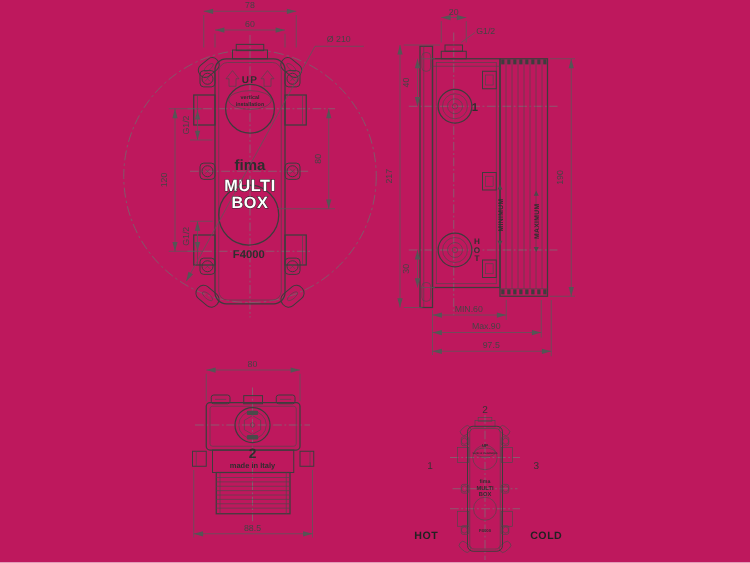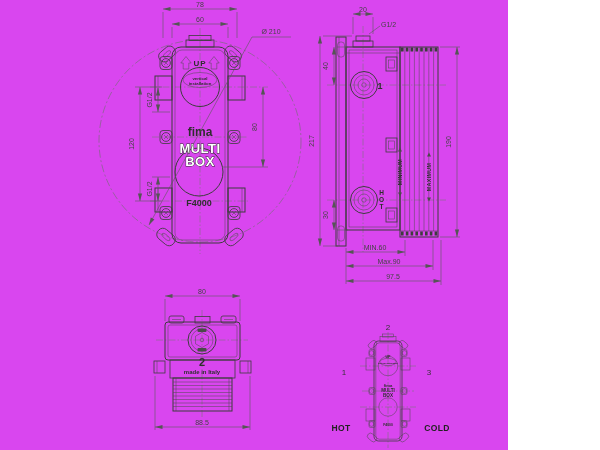--- a/index.html
+++ b/index.html
@@ -1,16 +1,16 @@
 <!DOCTYPE html>
 <html><head>
 <meta charset="utf-8">
 <style>
   html,body{margin:0;padding:0;background:#ffffff;}
-  .page{width:508px;height:450px;background:#d946ef;position:relative;overflow:hidden;}
+  .page{width:600px;height:450px;background:#be185d;position:relative;overflow:hidden;}
   svg{display:block;}
   svg text{font-family:"Liberation Sans","DejaVu Sans",sans-serif;fill:#3f3f3f;}
   .ln{fill:none;stroke:#3d3d3d;stroke-width:1;}
   .lnm{fill:none;stroke:#3d3d3d;stroke-width:0.8;}
   .lnt{fill:none;stroke:#4a4a4a;stroke-width:0.5;}
   .dm{fill:none;stroke:#5a5a5a;stroke-width:0.6;}
   .cl{fill:none;stroke:#787878;stroke-width:0.55;stroke-dasharray:7 2 1.5 2;}
   .clf{fill:none;stroke:#6e6e6e;stroke-width:0.6;stroke-dasharray:8 2.5 2 2.5;}
   .dt{font-size:7px;fill:#444;}
   .up{font-size:8px;font-weight:bold;letter-spacing:1px;fill:#2e2e2e;}

